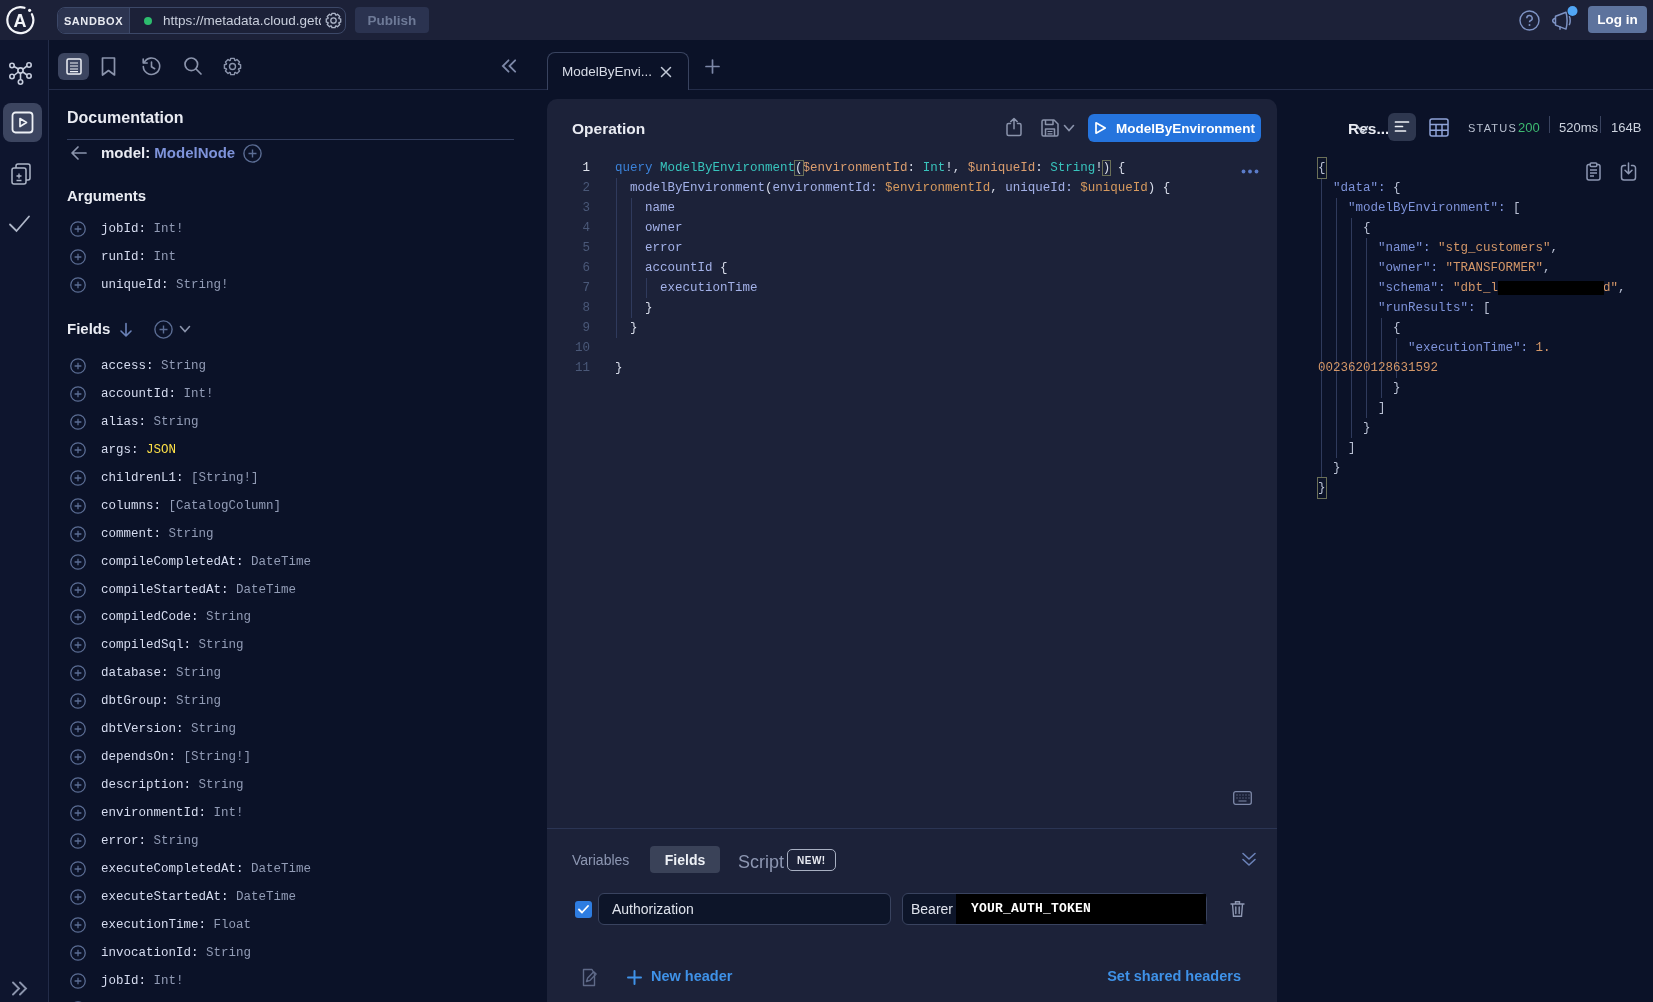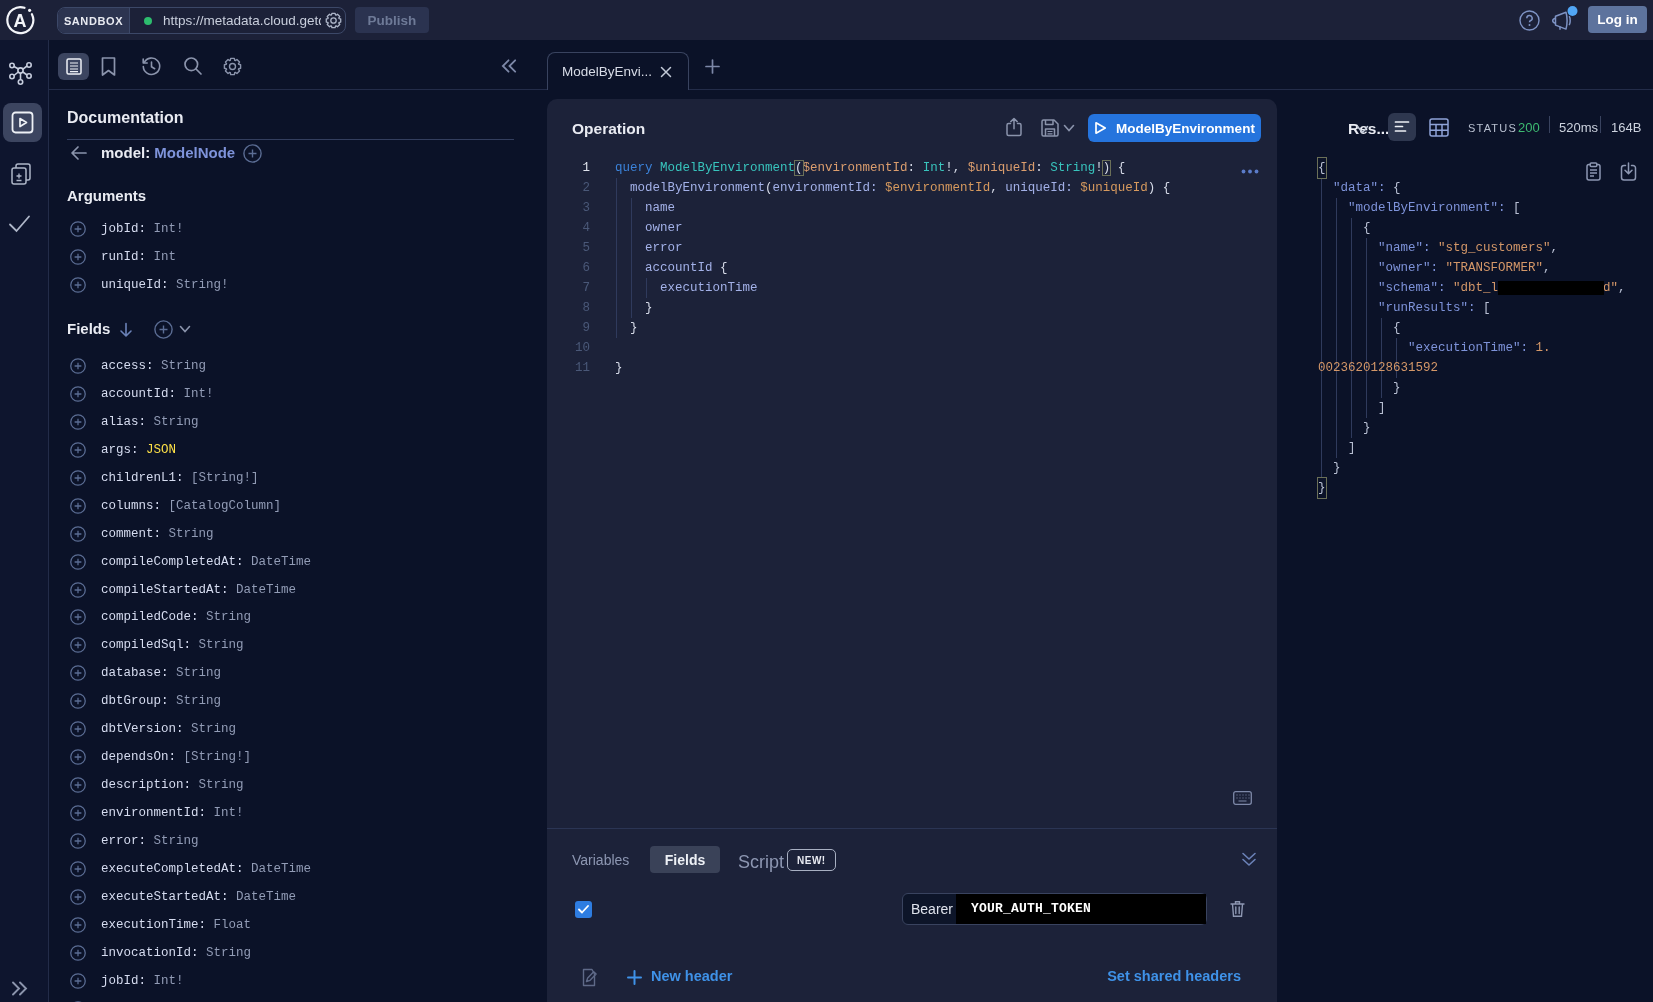--- a/index.html
+++ b/index.html
@@ -344,20 +344,23 @@
 <svg class="abs" style="left:1241px;top:851px" width="16" height="17" viewBox="0 0 16 17">
   <g fill="none" stroke="#6b82b8" stroke-width="1.6" stroke-linecap="round" stroke-linejoin="round">
   <path d="M2 2.5 8 8 14 2.5M2 8.5 8 14 14 8.5"></path>
   </g>
 </svg>
 
 <div class="abs" style="left:575px;top:901px;width:17px;height:17px;background:#2e7de1;border-radius:3px;"></div>
 <svg class="abs" style="left:578px;top:905px" width="11" height="9" viewBox="0 0 11 9">
       <path d="M1 4.5 4 7.5 10 1" fill="none" stroke="#fff" stroke-width="1.8" stroke-linecap="round" stroke-linejoin="round"></path>
     </svg>
+<div class="abs" style="left:598px;top:893px;width:293px;height:32px;background:#0d1529;border:1px solid #39435f;border-radius:6px;box-sizing:border-box;display:flex;align-items:center;">
+  <span style="margin-left:13px;color:#dfe3ec;font-size:14px;">Authorization</span>
+</div>
 <div class="abs" style="left:902px;top:893px;width:305px;height:32px;background:#0d1529;border:1px solid #39435f;border-radius:6px;box-sizing:border-box;display:flex;align-items:center;">
   <span style="margin-left:8px;color:#dfe3ec;font-size:14px;">Bearer</span>
 </div>
 <div class="abs" style="left:956px;top:894px;width:250px;height:30px;background:#000;"></div>
 <div class="abs mono" style="left:971px;top:901px;color:#fff;font-weight:bold;font-size:13px;line-height:15px;letter-spacing:.2px;">YOUR_AUTH_TOKEN</div>
 <svg class="abs" style="left:1230px;top:900px" width="15" height="18" viewBox="0 0 15 18">
   <g fill="none" stroke="#8d97b2" stroke-width="1.4" stroke-linecap="round">
   <path d="M1 4h13M5.5 4V1.7h4V4M2.5 4l1 12.3h8l1-12.3M5.8 7v6.5M9.2 7v6.5"></path>
   </g>
 </svg>

